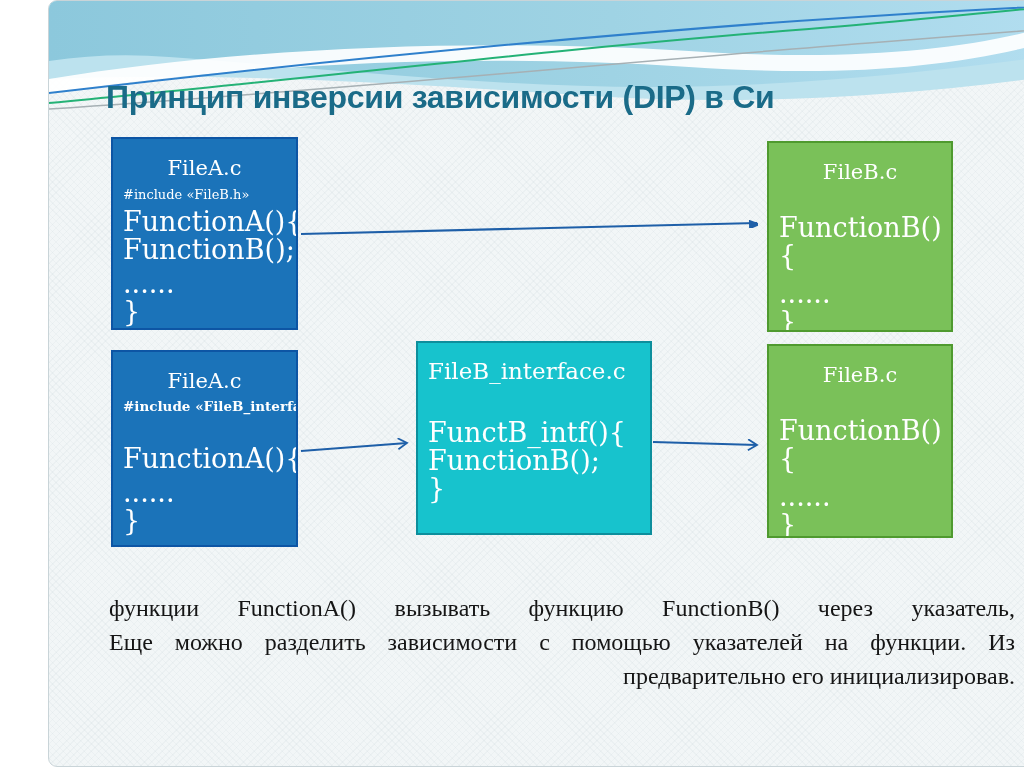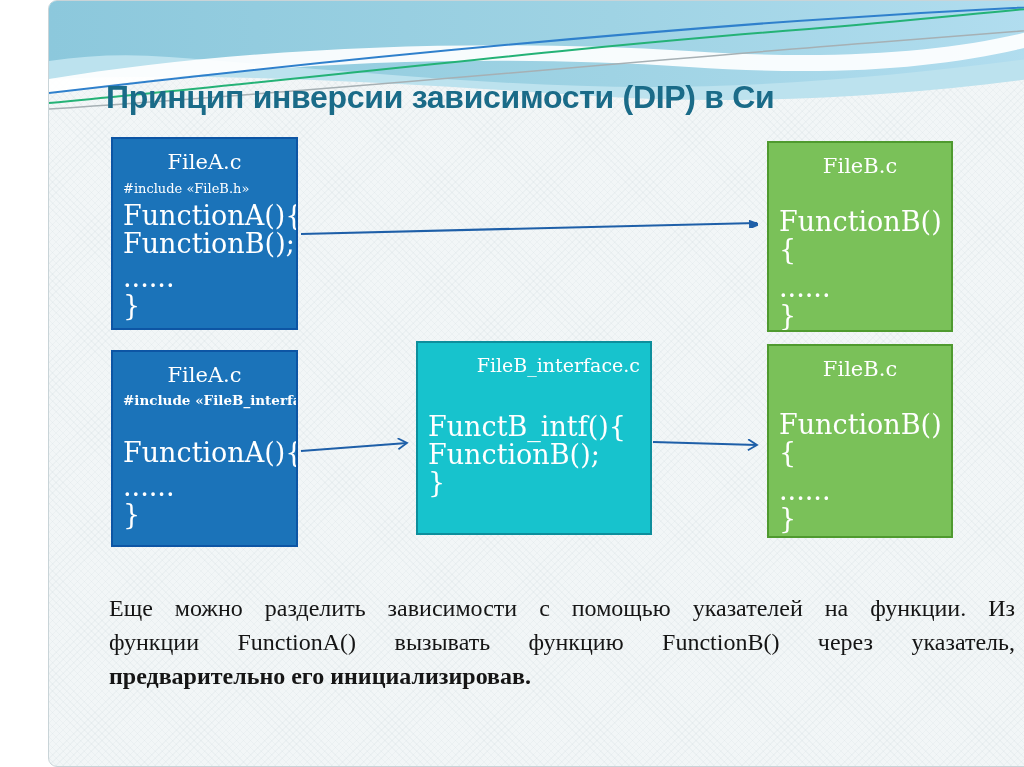--- a/index.html
+++ b/index.html
@@ -15,43 +15,43 @@
   }
   .deco{position:absolute;left:0;top:0;width:1024px;height:125px;}
   .slide-title{
     position:absolute;left:57px;top:78px;width:920px;
     font-family:"Liberation Sans",sans-serif;font-weight:bold;
     font-size:32px;letter-spacing:-0.3px;color:#1a6b88;z-index:5;
   }
   .codebox{
     position:absolute;box-sizing:border-box;color:#ffffff;
     font-family:"DejaVu Serif","Liberation Serif",serif;
-    padding:9px 10px 0 10px;z-index:3;overflow:hidden;
+    padding:15px 10px 0 10px;z-index:3;overflow:hidden;
   }
   .box-blue{background:#1b73b9;border:2px solid #0d55a4;}
   .box-green{background:#7ac159;border:2px solid #4f9a2f;}
   .box-cyan{background:#17c3cd;border:2px solid #0d8e9c;}
   .box-a1{left:62px;top:136px;width:187px;height:193px;}
   .box-b1{left:718px;top:140px;width:186px;height:191px;}
   .box-a2{left:62px;top:349px;width:187px;height:197px;}
   .box-i1{left:367px;top:340px;width:236px;height:194px;}
   .box-b2{left:718px;top:343px;width:186px;height:194px;}
   .box-title{text-align:center;font-size:21px;line-height:28px;}
-  .box-title-sm{text-align:right;font-size:19px;line-height:27px;}
+  .box-title-sm{text-align:left;font-size:23px;line-height:27px;}
   .code-line{font-size:27px;line-height:28px;min-height:28px;white-space:pre;}
   .code-line-sm{font-size:13px;line-height:26px;min-height:26px;white-space:pre;}
   .code-line-xs{font-size:13.5px;font-weight:bold;line-height:22px;min-height:22px;white-space:pre;}
   .arrows{position:absolute;left:0;top:0;width:1024px;height:767px;z-index:2;pointer-events:none;}
   .para{
     position:absolute;left:60px;top:590px;width:906px;
     font-family:"Liberation Serif",serif;font-size:24px;line-height:34px;
     color:#151515;z-index:4;
   }
   .para .jline{text-align:justify;text-align-last:justify;}
-  .para .lline{text-align:left;font-weight:bold;}
+  .para .lline{text-align:right;}
 </style>
 </head>
 <body>
 
 <div class="slide">
 
   <svg class="deco" viewBox="0 0 1024 125" aria-hidden="true">
     <defs>
       <linearGradient id="bandGrad" x1="0" y1="0" x2="1" y2="0">
         <stop offset="0" stop-color="#8cc8dc"></stop>
@@ -123,18 +123,18 @@
     <div class="box-title">FileB.c</div>
     <div class="code-line"></div>
     <div class="code-line">FunctionB()</div>
     <div class="code-line">{</div>
     <div class="code-line" style="min-height:10px;line-height:10px"></div>
     <div class="code-line">......</div>
     <div class="code-line">}</div>
   </div>
 
   <div class="para">
+    <div class="jline">функции FunctionA() вызывать функцию FunctionB() через указатель,</div>
     <div class="jline">Еще можно разделить зависимости с помощью указателей на функции. Из</div>
-    <div class="jline">функции FunctionA() вызывать функцию FunctionB() через указатель,</div>
     <div class="lline">предварительно его инициализировав.</div>
   </div>
 
 </div>
 
 </body></html>

